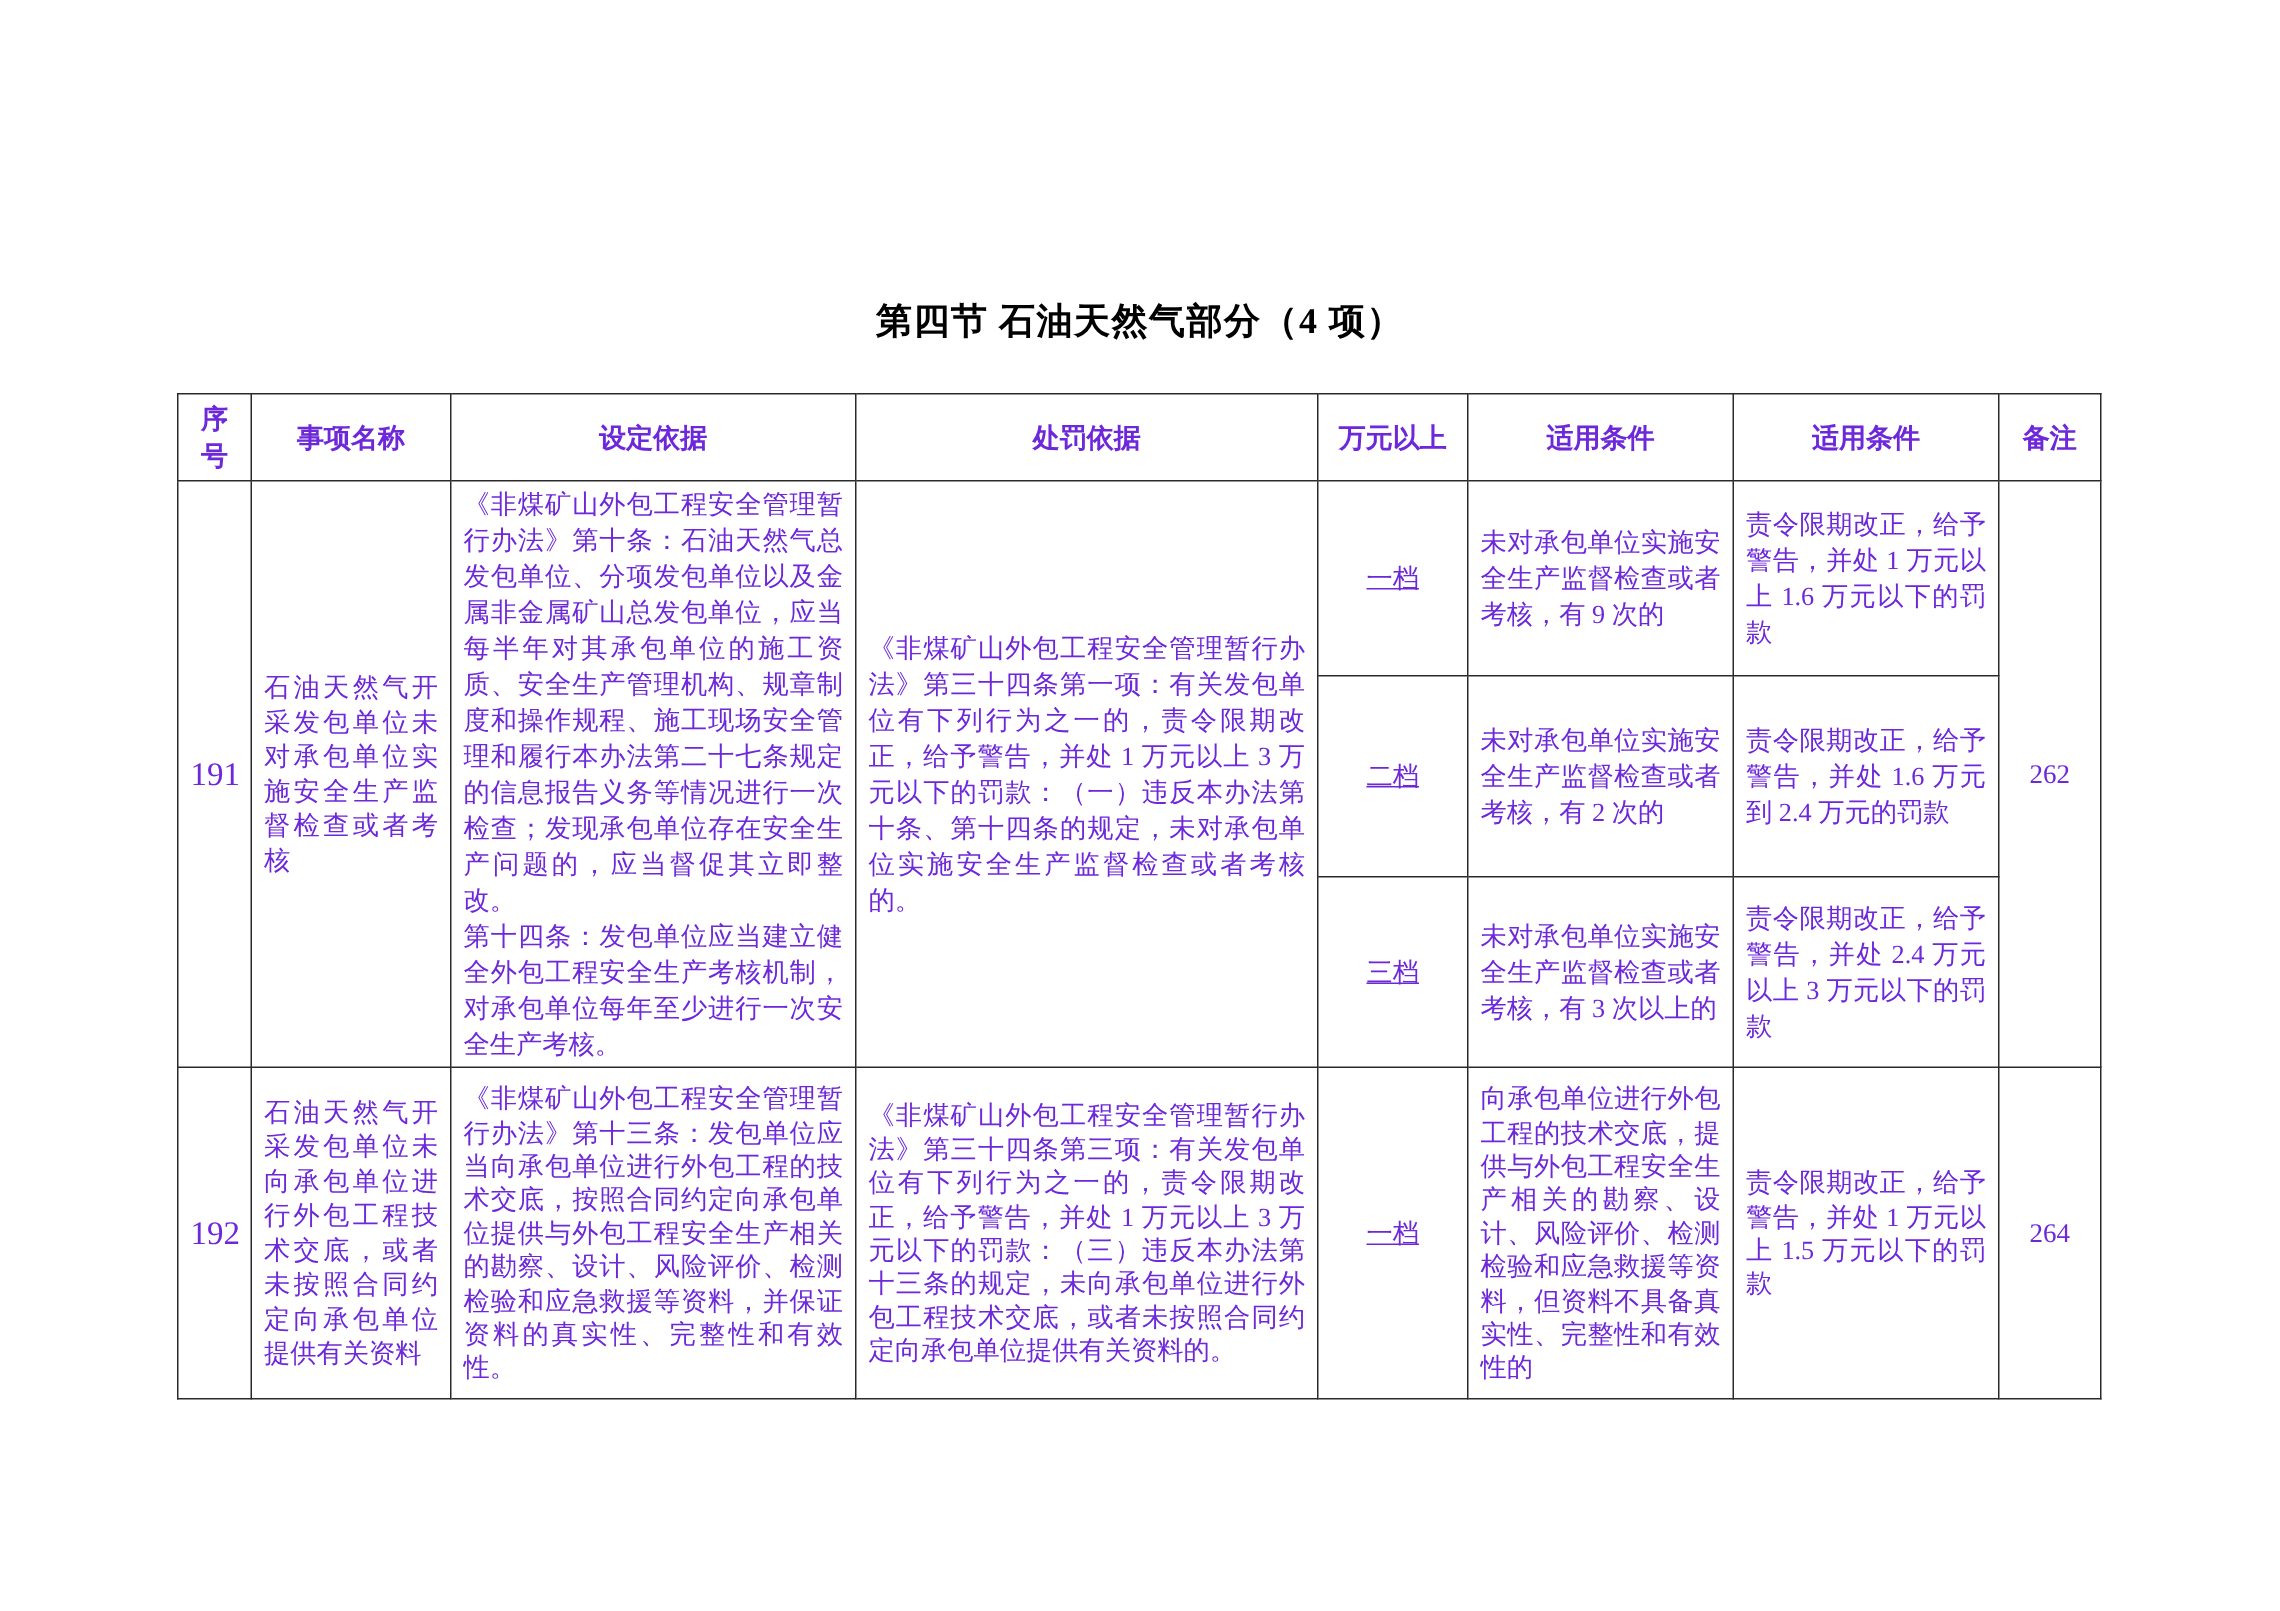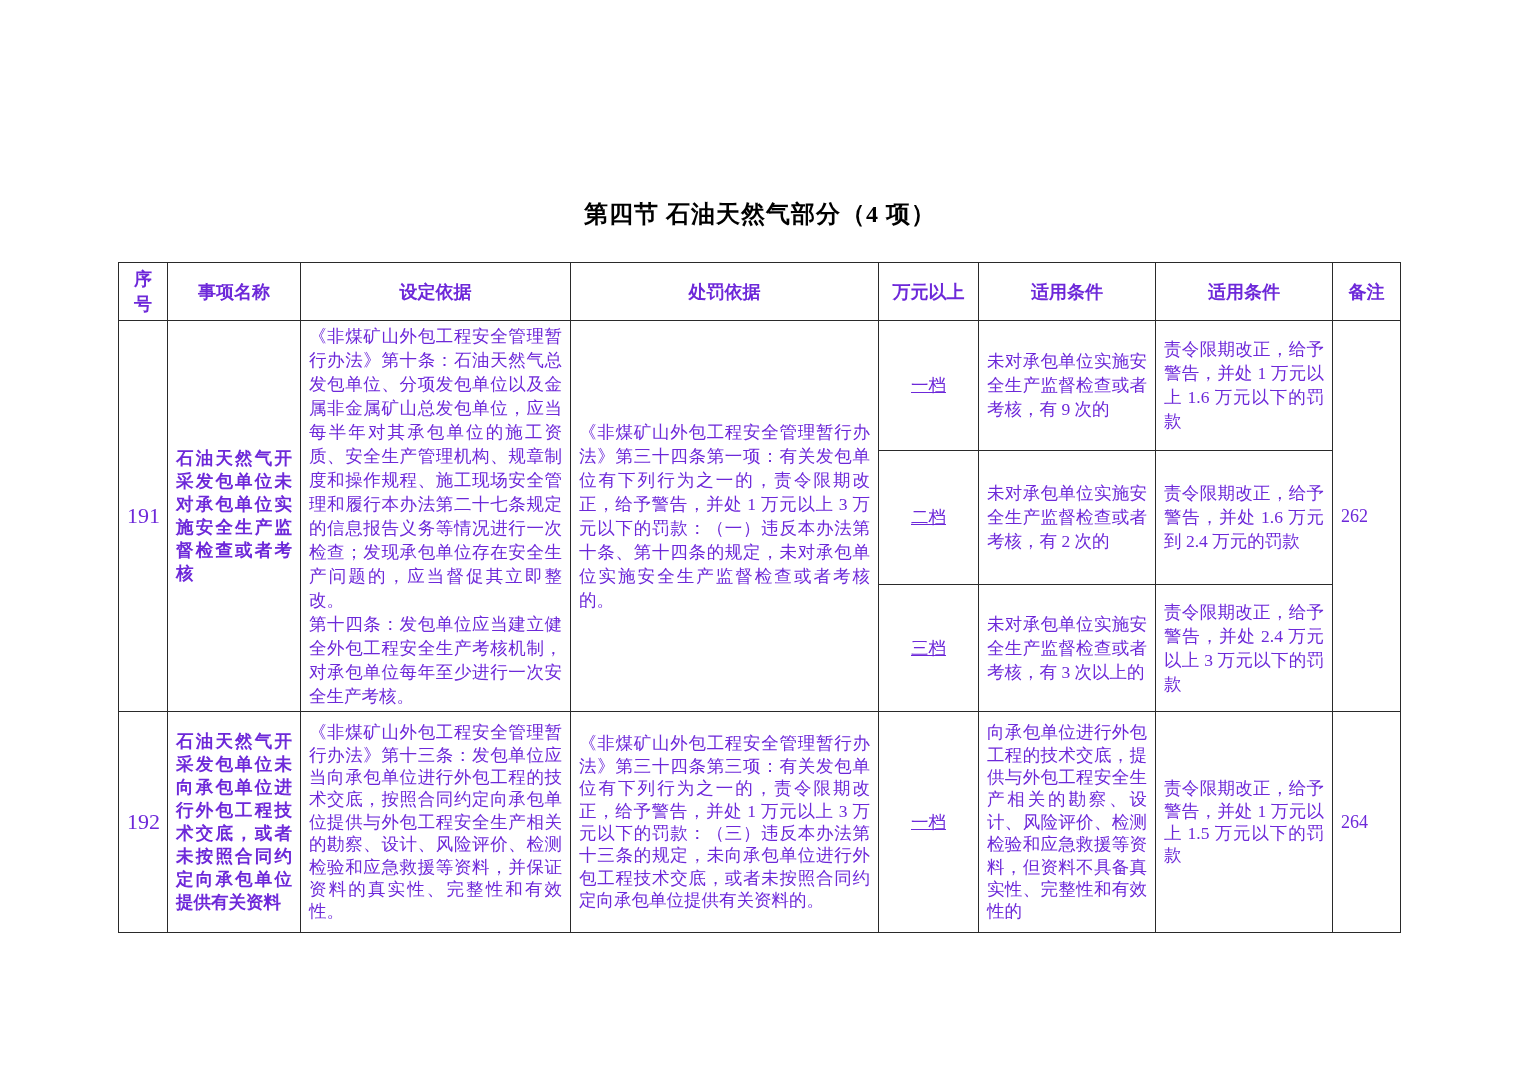--- a/index.html
+++ b/index.html
@@ -60,38 +60,38 @@
   .cell-seq {
     text-align: center;
     font-size: 22px;
     padding: 2px 2px;
   }
   .cell-item {
     text-align: justify;
     text-justify: inter-character;
     padding: 2px 15px;
     line-height: 23px !important;
-    font-weight: bold;
   }
   .cell-basis {
     text-align: justify;
     text-justify: inter-character;
     white-space: pre-line;
     padding: 2px 9px;
   }
   .cell-tier {
     text-align: center;
     text-decoration: underline;
   }
   .cell-cond, .cell-std {
     text-align: justify;
     text-justify: inter-character;
     padding: 2px 9px;
   }
   .cell-remark {
+    text-align: center;
     font-size: 18px;
     padding: 2px 2px;
   }
   .stacked {
     display: block;
     width: 1.15em;
     margin: 0 auto;
     line-height: 1.35;
     word-break: break-all;
   }

